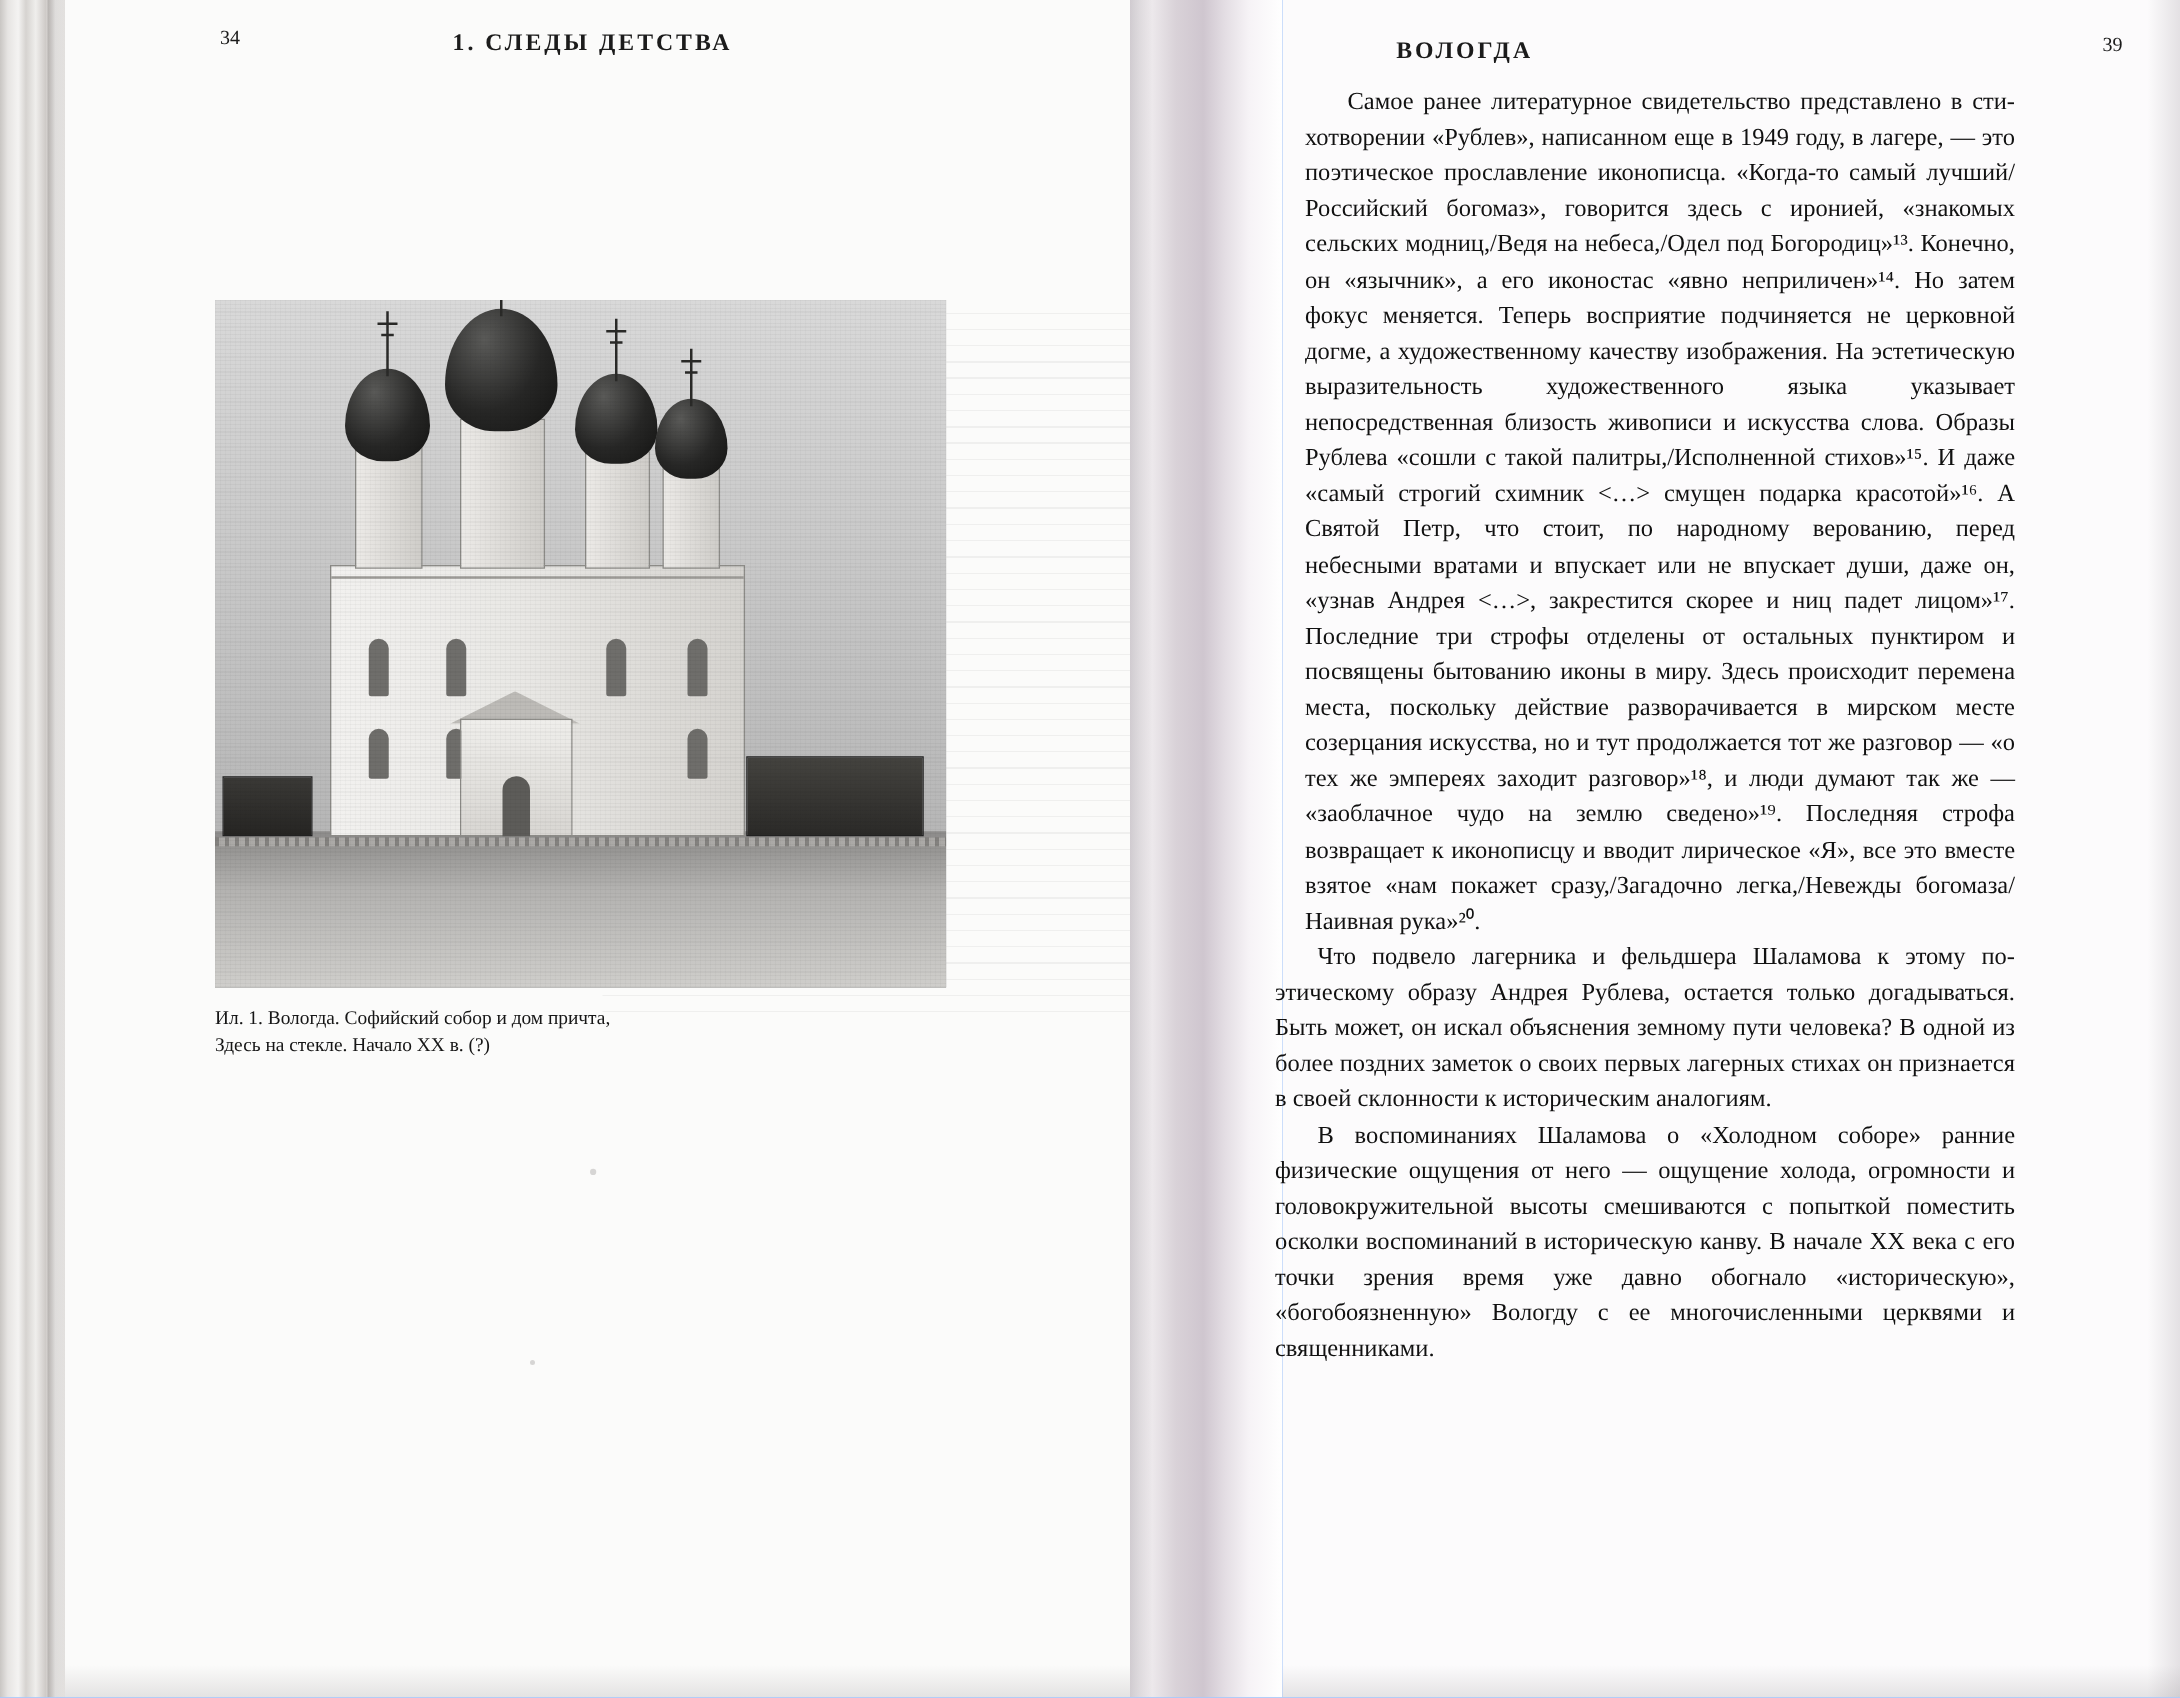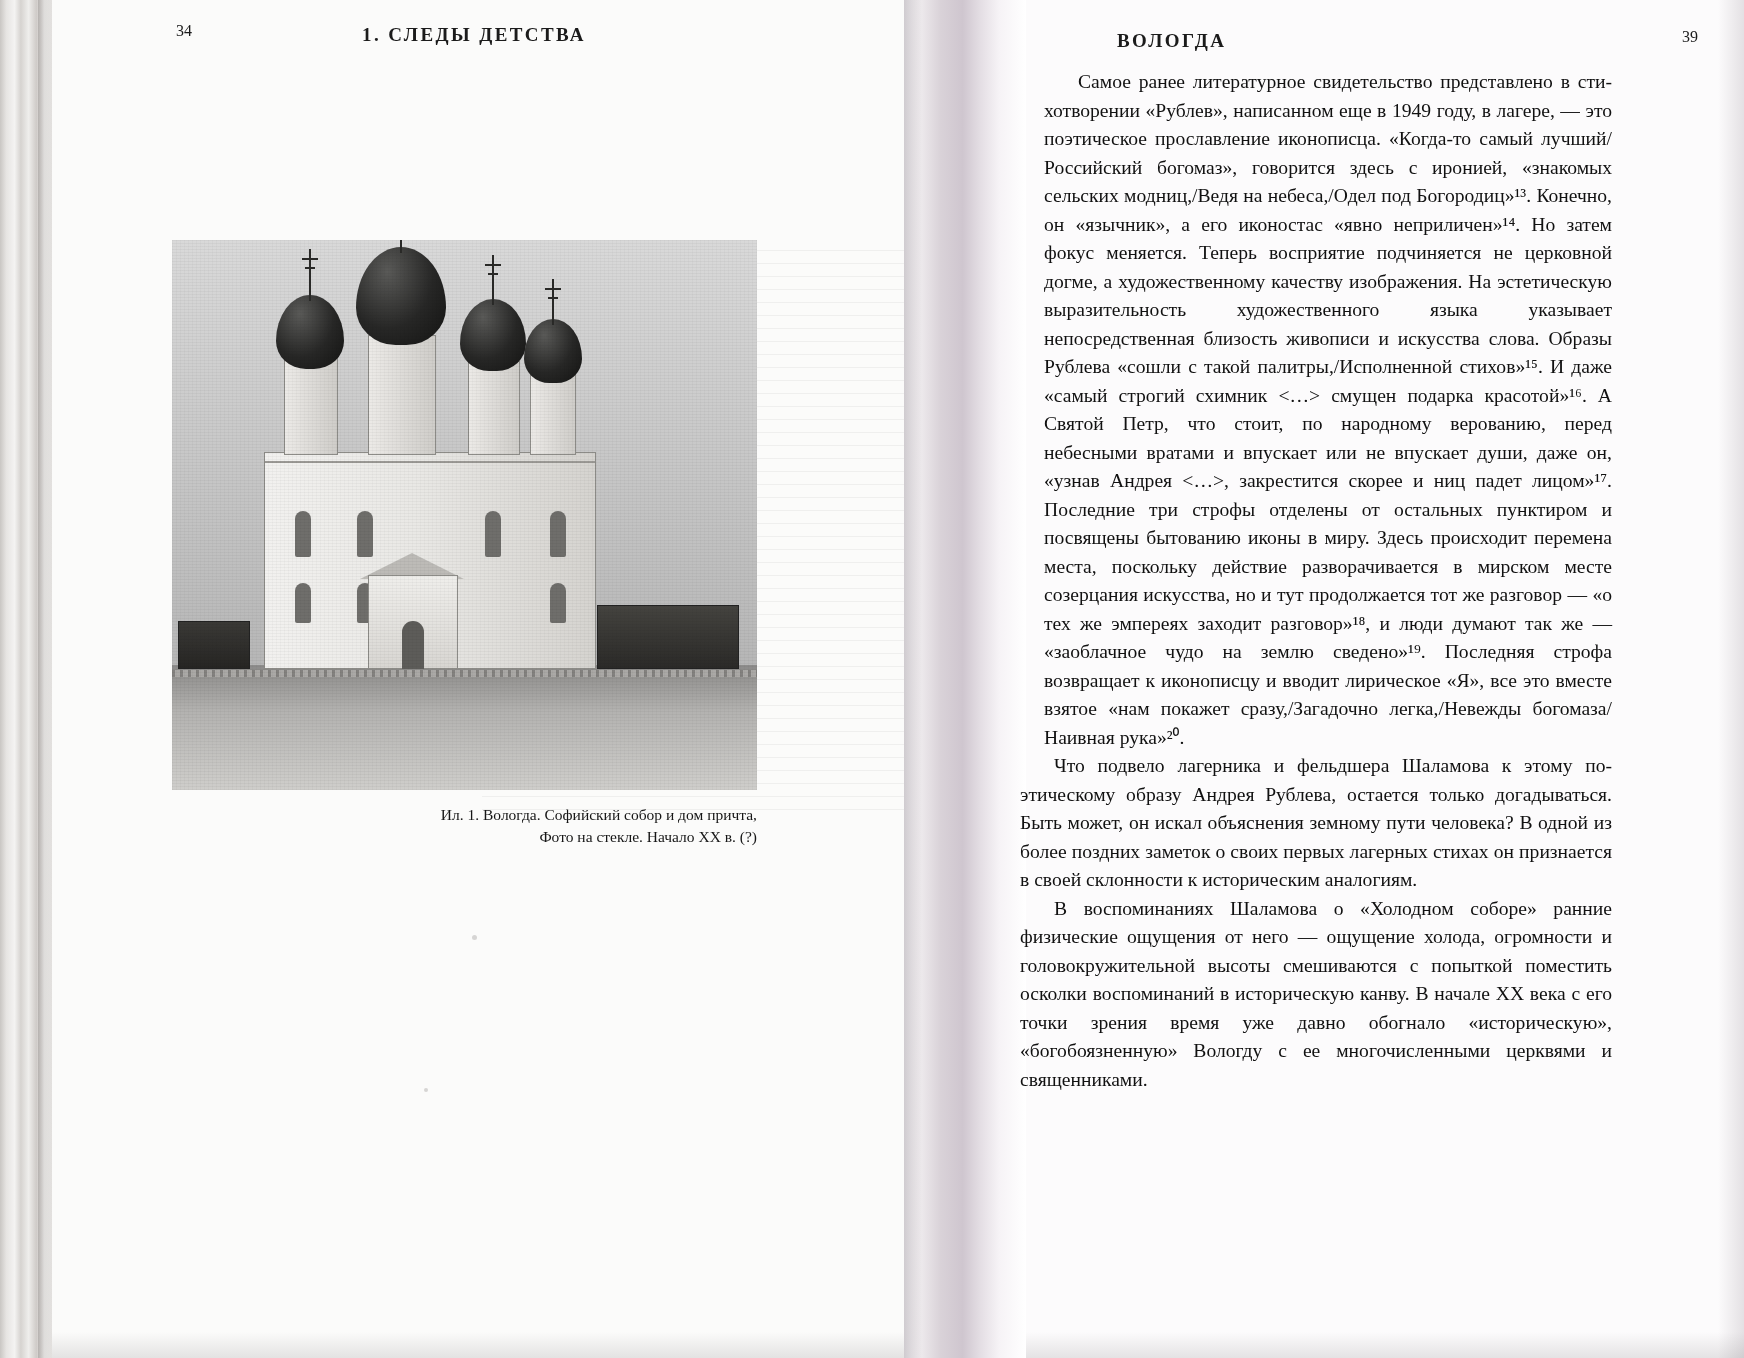--- a/index.html
+++ b/index.html
@@ -220,21 +220,21 @@
   .photo-grain {
     position: absolute;
     inset: 0;
     background:
       repeating-linear-gradient(0deg, rgba(0,0,0,.035) 0 1px, rgba(255,255,255,0) 1px 3px),
       repeating-linear-gradient(90deg, rgba(0,0,0,.025) 0 1px, rgba(255,255,255,0) 1px 4px);
     pointer-events: none;
   }
   .caption {
     margin-top: 14px;
-    text-align: right;
+    text-align: left;
     font-size: 15.5px;
     line-height: 1.45;
     color: #161616;
     font-family: "Liberation Serif", serif;
   }
 
   
   .body-text {
     position: absolute;
     left: 1020px;
@@ -320,21 +320,21 @@
         <div class="cross" style="left:228px; bottom:calc(22% + 416px); height:62px;"></div>
         <div class="cross" style="left:320px; bottom:calc(22% + 364px); height:50px;"></div>
         <div class="cross" style="left:380px; bottom:calc(22% + 344px); height:46px;"></div>
 
         <div class="fence"></div>
         <div class="photo-grain"></div>
       </div>
 
       <div class="caption">
         <div>Ил. 1. Вологда. Софийский собор и дом причта,</div>
-        <div>Фото на стекле. Начало XX в. (?)</div>
+        <div>Здесь на стекле. Начало XX в. (?)</div>
       </div>
     </div>
 
     <div class="page-shadow-bottom"></div>
   </div>
 
   <div class="gutter"></div>
 
   <div class="right-page">
     <div class="vignette-right"></div>

